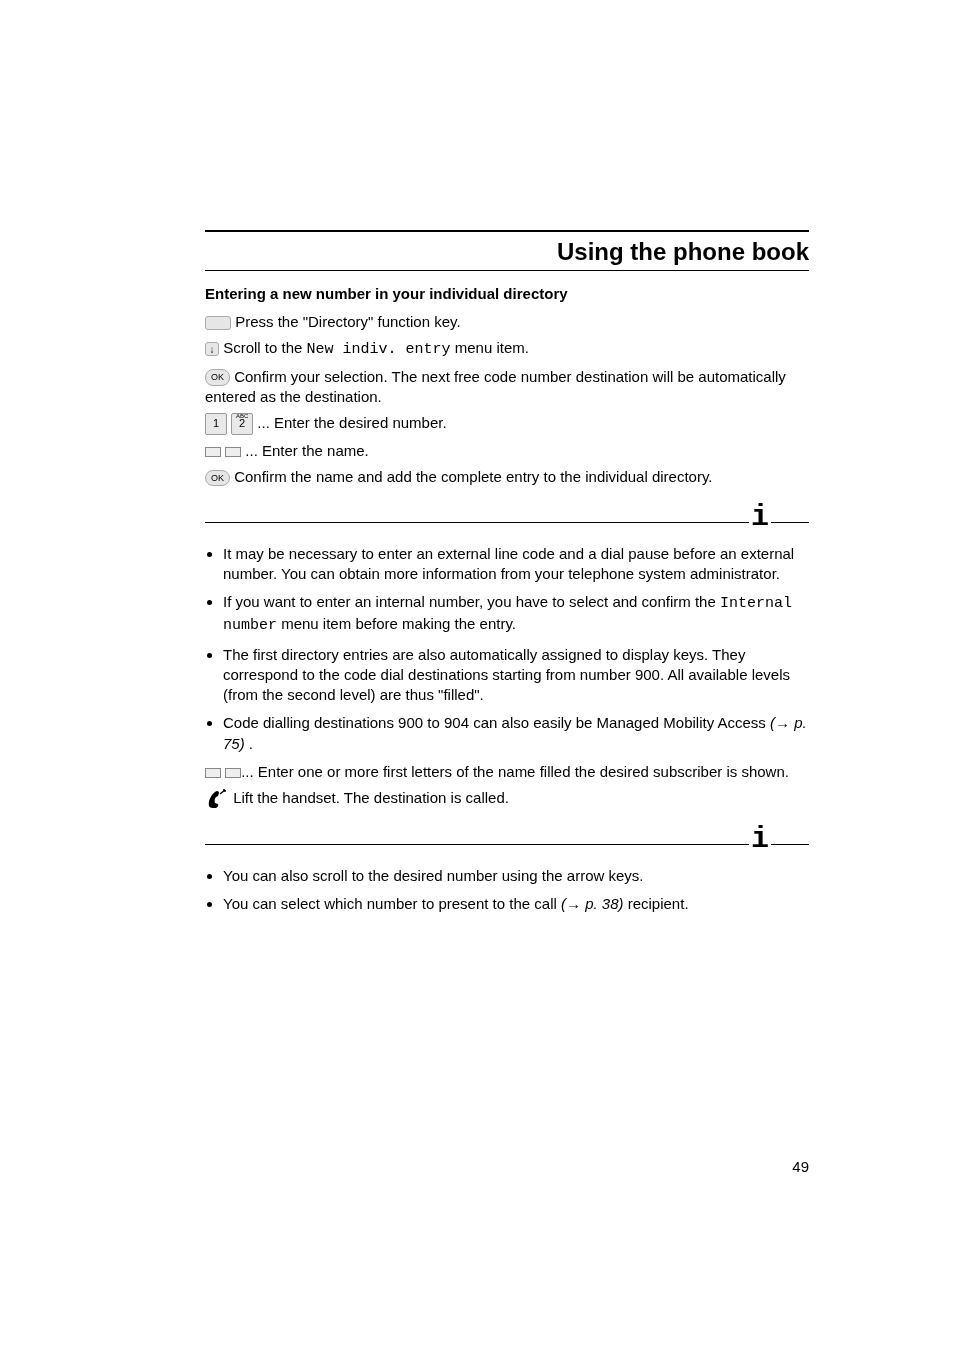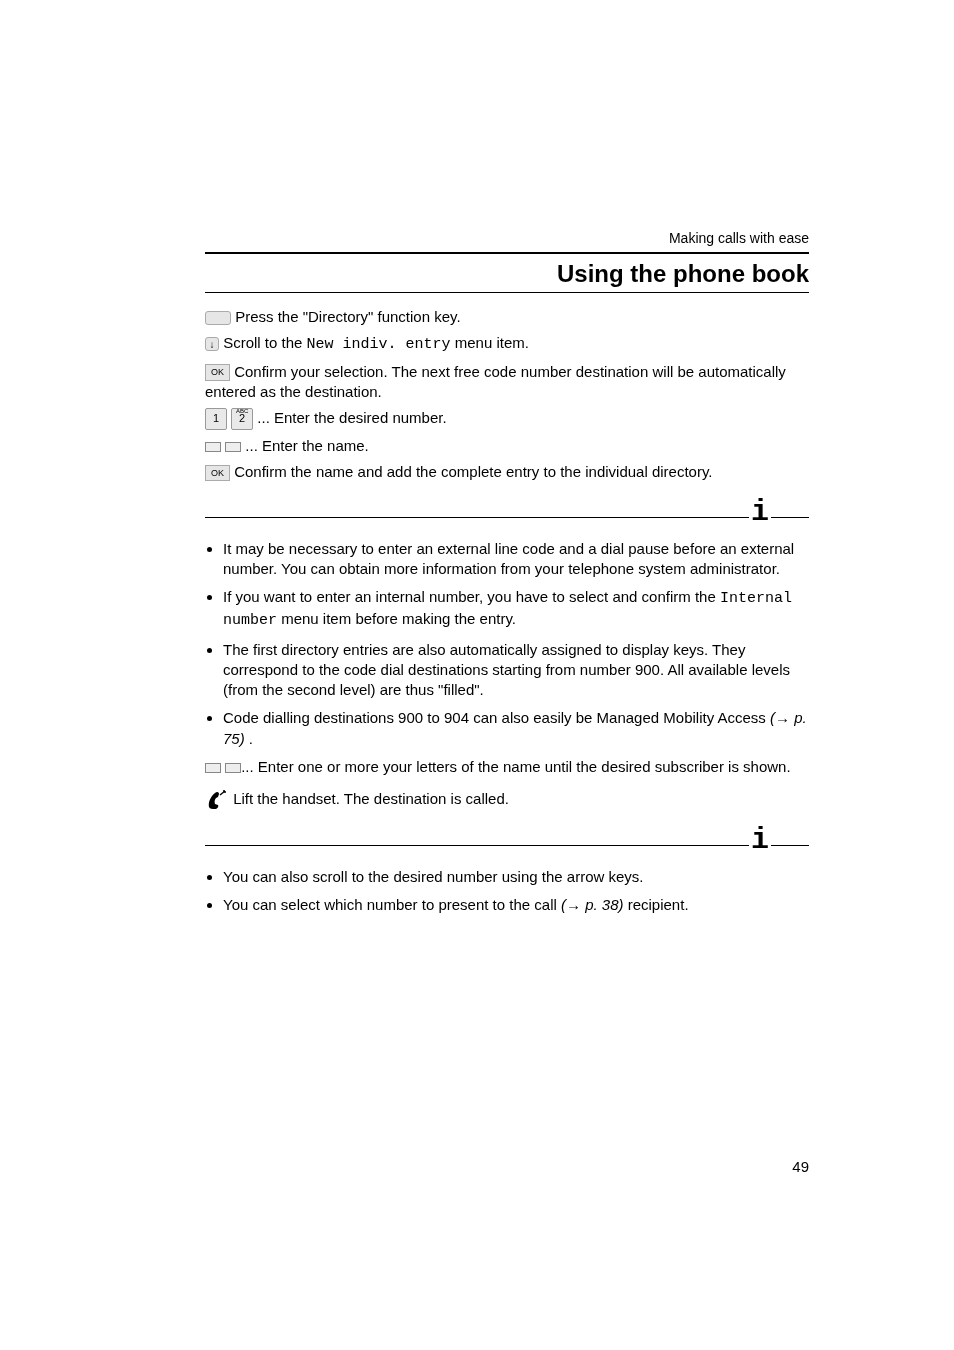--- a/index.html
+++ b/index.html
@@ -96,21 +96,21 @@
   }
   .keycap .sup { position:absolute; top:-1px; left:0; right:0; font-size:6px; line-height:7px; }
   .keycap .main { position:absolute; bottom:1px; left:0; right:0; font-size:11px; }
   .softkey {
     display:inline-block; width:26px; height:14px;
     background:#e6e6e6; border:1px solid #aaa; border-radius:3px;
     vertical-align:middle;
   }
   .ok-pill {
     display:inline-block; padding:1px 5px; font-size:9px;
-    background:#e6e6e6; border:1px solid #aaa; border-radius:0;
+    background:#e6e6e6; border:1px solid #aaa; border-radius:8px;
     vertical-align:middle;
   }
   .arrow-pill {
     display:inline-block; width:14px; height:14px;
     background:#e6e6e6; border:1px solid #aaa; border-radius:3px;
     font-size:10px; line-height:13px; text-align:center;
     vertical-align:middle;
   }
   .tiny-key {
     display:inline-block; width:16px; height:10px;
@@ -124,25 +124,25 @@
     bottom: 175px;
     right: 145px;
     font-size: 15px;
   }
   .xref { font-style: italic; }
 </style>
 </head>
 <body>
 
 <div class="page">
-  <div class="running-header">Making calls with ease</div>
   <div class="title-rule-top"></div>
   <div class="title">Using the phone book</div>
   <div class="title-rule-bottom"></div>
 
+  <div class="subheading">Entering a new number in your individual directory</div>
 
   <div class="step">
     <span class="softkey"></span><span> Press the "Directory" function key.</span>
   </div>
 
   <div class="step">
     <span class="arrow-pill">↓</span><span> Scroll to the </span><span class="mono">New indiv. entry</span><span> menu item.</span>
   </div>
 
   <div class="step">
@@ -177,24 +177,24 @@
     </li>
     <li>The first directory entries are also automatically assigned to display keys. They correspond to the code dial destinations starting from number 900. All available levels (from the second level) are thus "filled".</li>
     <li>
       <span>Code dialling destinations 900 to 904 can also easily be Managed Mobility Access </span><span class="xref">(→ p. 75)</span><span> .</span>
     </li>
   </ul>
 
 
   <div class="step">
     <span class="tiny-key"></span>
-    <span class="tiny-key"></span><span>...  Enter one or more your letters of the name until the desired subscriber is shown.</span>
-  </div>
-
-  <div class="step" style="margin-top:12px">
+    <span class="tiny-key"></span><span>...  Enter one or more first letters of the name filled the desired subscriber is shown.</span>
+  </div>
+
+  <div class="step" style="margin-top:6px">
     <span class="handset">
       <svg width="24" height="22" viewBox="0 0 24 22">
         <path d="M4 18 C3 14 5 8 10 4 C12 2 14 3 14 5 L13 8 C10 9 9 12 10 15 L13 16 C14 18 12 20 10 20 C7 20 5 20 4 18 Z" fill="#000"></path>
         <path d="M15 6 L20 2" stroke="#000" stroke-width="1.5" fill="none"></path>
         <path d="M20 2 L18 2 M20 2 L20 4" stroke="#000" stroke-width="1.5"></path>
       </svg>
     </span><span>  Lift the handset. The destination is called.</span>
   </div>
 
   <div class="note-divider">

